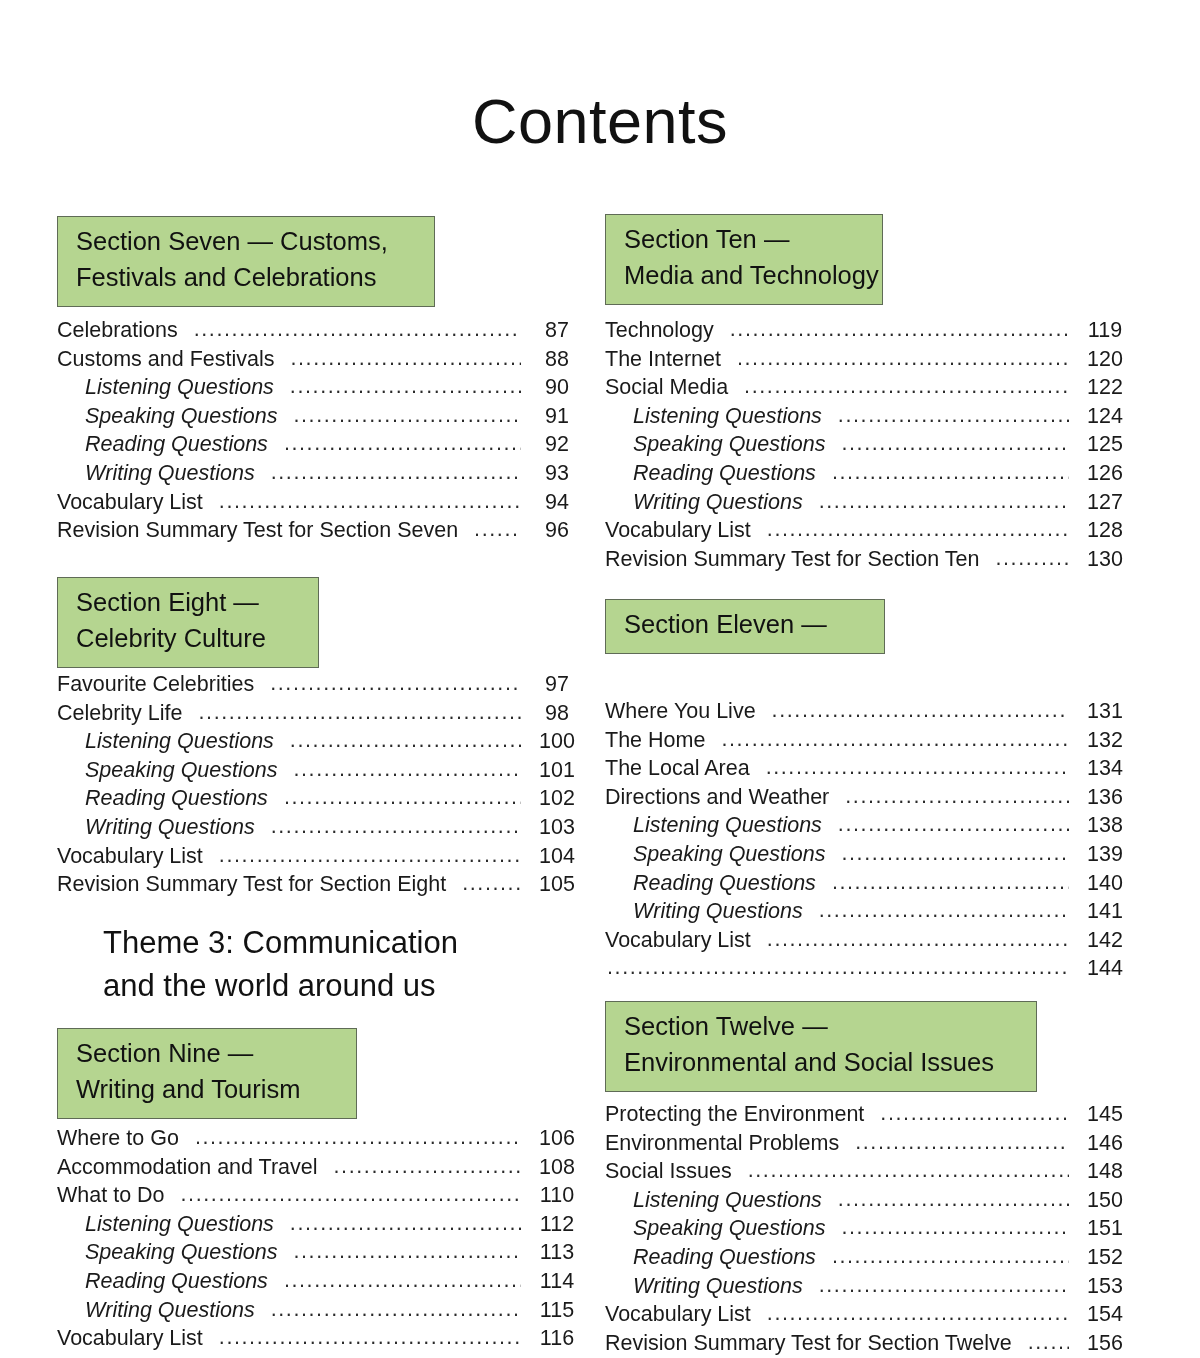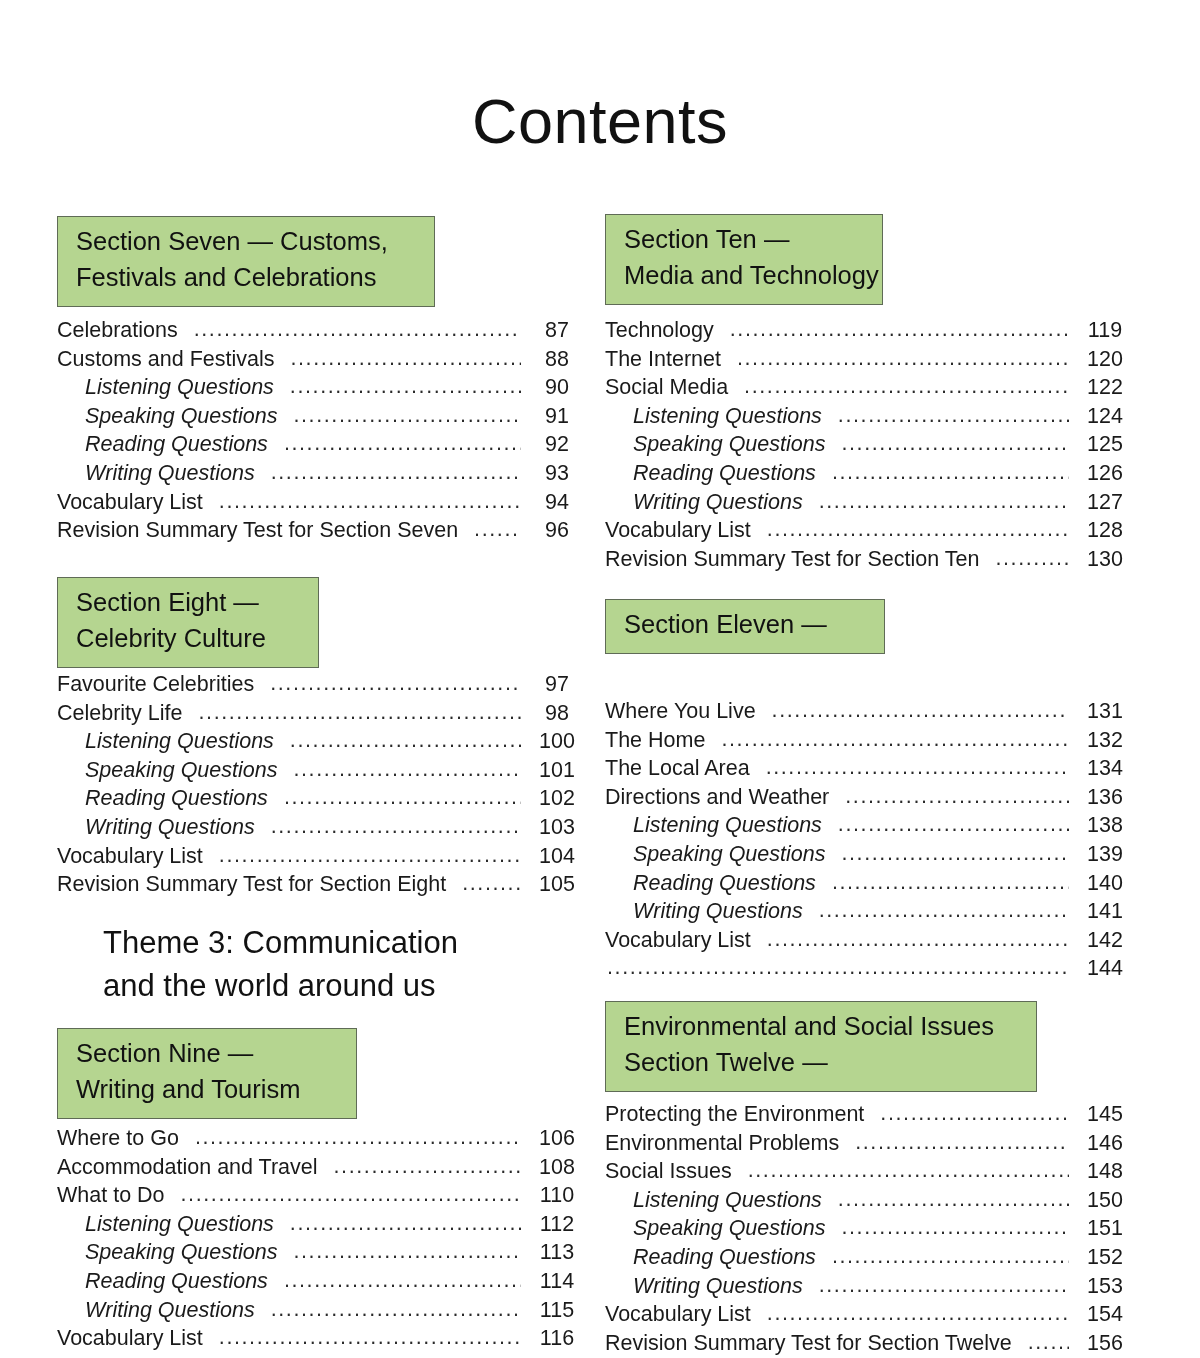--- a/index.html
+++ b/index.html
@@ -380,22 +380,22 @@
         <span class="e-dots">........................................................................................................................</span>
         <span class="e-page">142</span>
       </div>
       <div class="toc-entry">
         <span class="e-dots">........................................................................................................................</span>
         <span class="e-page">144</span>
       </div>
     </div>
 
   <div class="section-box" id="box-twelve">
+    <span class="sb-line">Section Twelve —</span>
     <span class="sb-line">Environmental and Social Issues</span>
-    <span class="sb-line">Section Twelve —</span>
   </div>
   <div class="toc-list" id="list-twelve">
       <div class="toc-entry">
         <span class="e-title">Protecting the Environment</span>
         <span class="e-dots">........................................................................................................................</span>
         <span class="e-page">145</span>
       </div>
       <div class="toc-entry">
         <span class="e-title">Environmental Problems</span>
         <span class="e-dots">........................................................................................................................</span>

